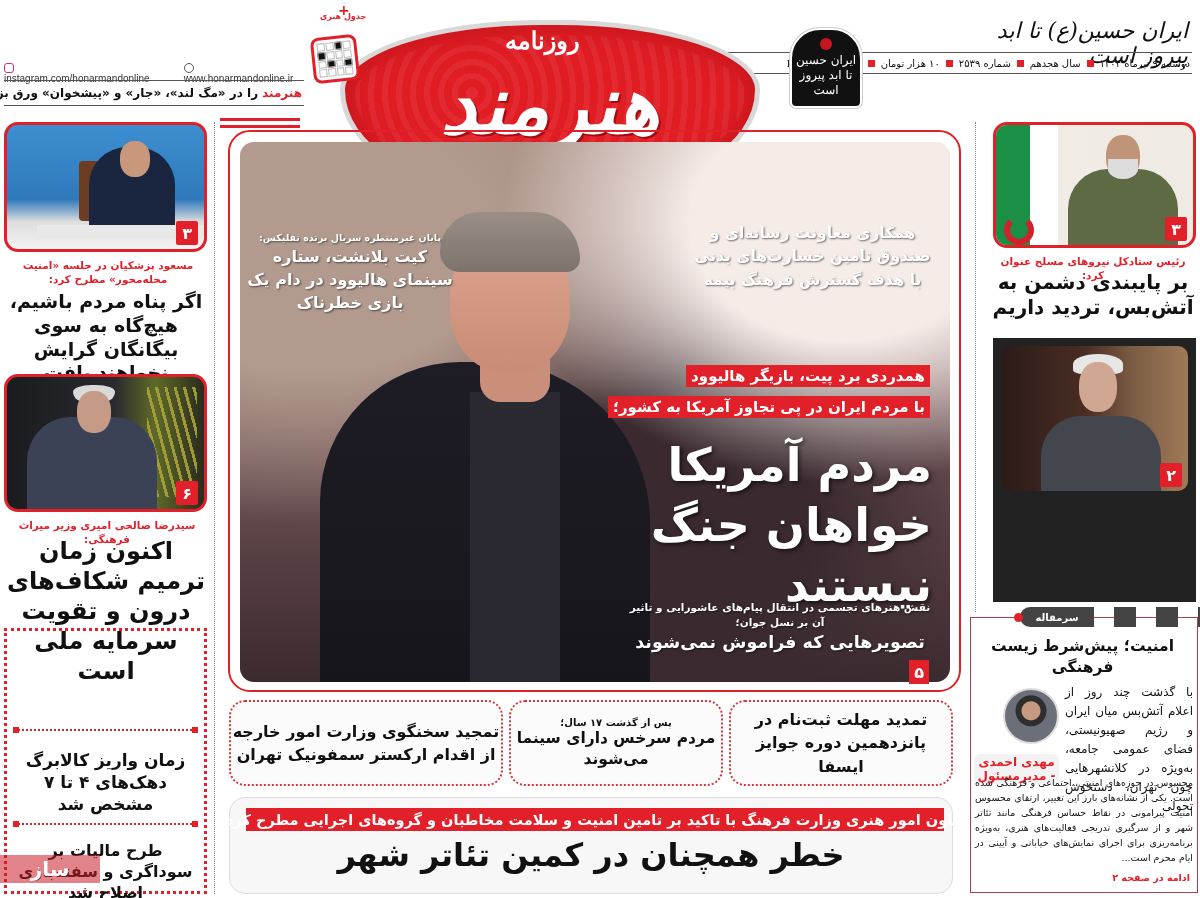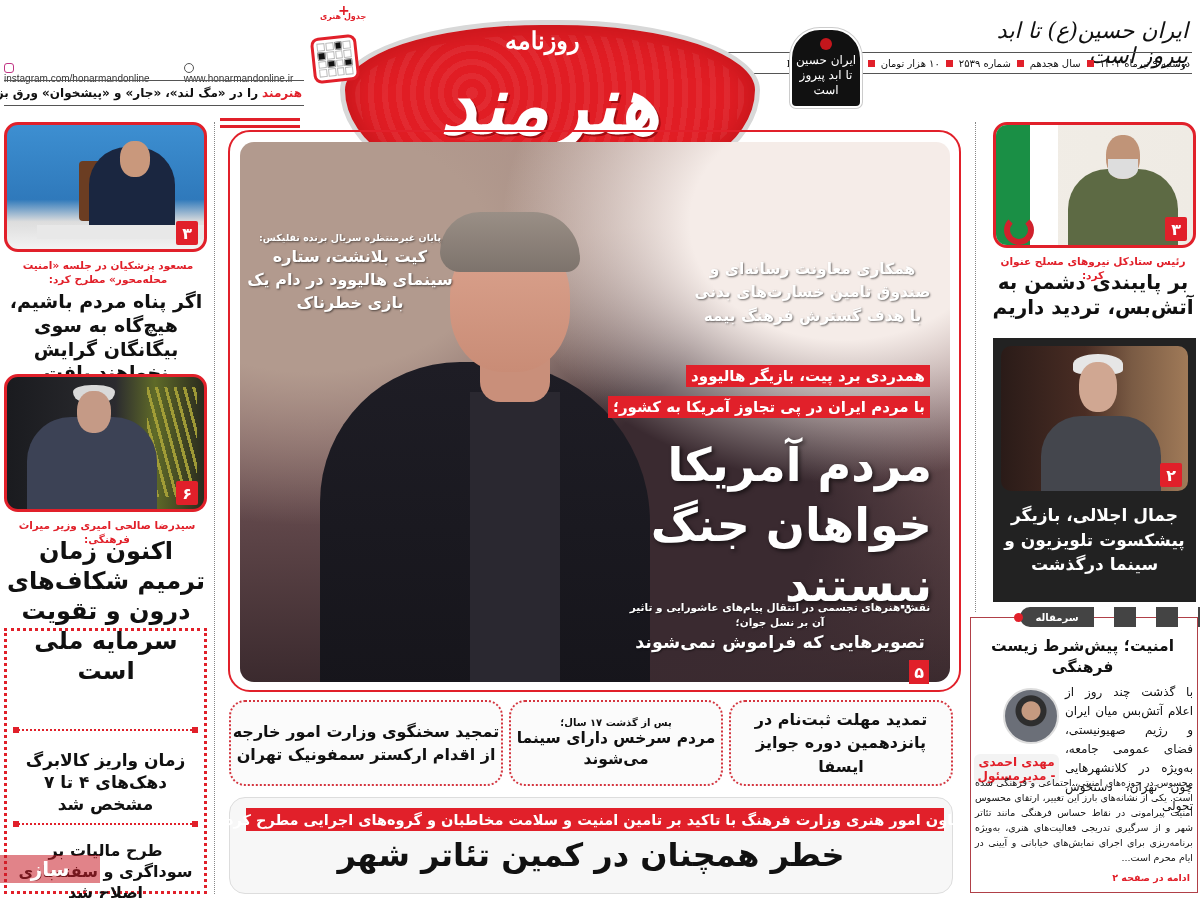--- a/index.html
+++ b/index.html
@@ -103,21 +103,21 @@
   .hero .neck { position: absolute; left: 240px; top: 190px; width: 70px; height: 70px; background: #c98f7a; border-radius: 20px; }
   .hero .face { position: absolute; left: 210px; top: 90px; width: 120px; height: 140px; background: linear-gradient(180deg, #dca48f 0%, #c98c76 100%); border-radius: 46% 46% 44% 44%; }
   .hero .hair { position: absolute; left: 200px; top: 70px; width: 140px; height: 60px; background: linear-gradient(180deg, #9a8f86 0%, #7d736c 100%); border-radius: 60px 70px 20px 30px; }
   .hero .tee { position: absolute; left: 230px; top: 250px; width: 90px; height: 300px; background: #2a2830; }
 
   .hero-story { position: absolute; color: #fff; font-weight: bold; text-align: center; text-shadow: 1px 1px 2px rgba(0,0,0,0.55); }
   .story-blanchett { top: 232px; left: 240px; width: 220px; }
   .story-blanchett .k { font-size: 9.5px; }
   .story-blanchett .h { font-size: 16px; line-height: 1.45; margin-top: 2px; }
   .story-insurance { top: 222px; left: 690px; width: 245px; }
-  .story-insurance .h { font-size: 15.5px; line-height: 1.5; margin-top: 36px; }
+  .story-insurance .h { font-size: 15.5px; line-height: 1.5; }
   .red-kicker { position: absolute; background: #e1202a; color: #fff; font-weight: bold; font-size: 15px; padding: 2px 5px; white-space: nowrap; direction: rtl; }
   .rk1 { top: 365px; right: 270px; }
   .rk2 { top: 396px; right: 270px; }
   .main-headline { top: 436px; left: 570px; width: 362px; font-size: 46px; line-height: 1.3; text-align: right; color: #fff; font-weight: bold; text-shadow: 2px 2px 4px rgba(0,0,0,0.6); }
   .story-ashura { top: 600px; left: 625px; width: 310px; }
   .story-ashura .k { font-size: 10.5px; line-height: 1.45; }
   .story-ashura .h { font-size: 17.5px; margin-top: 2px; }
   .hero-num { top: 660px; left: 909px; width: 20px; height: 24px; background: #e1202a; color: #fff; font-weight: bold; font-size: 16px; display: flex; align-items: center; justify-content: center; }
 
   .mini-box { border: 2px dotted #d4353f; border-radius: 16px; background: #fbfbfb; display: flex; flex-direction: column; align-items: center; justify-content: center; text-align: center; font-weight: bold; }
@@ -233,21 +233,20 @@
 <div class="abs kicker" style="top:254px;left:990px;width:206px;">رئیس ستادکل نیروهای مسلح عنوان کرد:</div>
 <div class="abs headline" style="top:270px;left:990px;width:206px;font-size:20px;">بر پایبندی دشمن به آتش‌بس، تردید داریم</div>
 
 <div class="abs ejlali-card">
   <div class="ejlali-photo">
     <div class="person abs"></div>
     <div class="hair abs"></div>
     <div class="face abs"></div>
     <div class="num-badge">۲</div>
   </div>
-  <div class="headline">جمال اجلالی، بازیگر پیشکسوت تلویزیون و سینما درگذشت</div>
 </div>
 
 <div class="abs editorial-box"></div>
 <div class="abs editorial-tabs">
   <div class="tab main">سرمقاله</div>
   <div class="tab"></div>
   <div class="tab"></div>
   <div class="tab"></div>
 </div>
 <div class="abs editorial-dot"></div>

